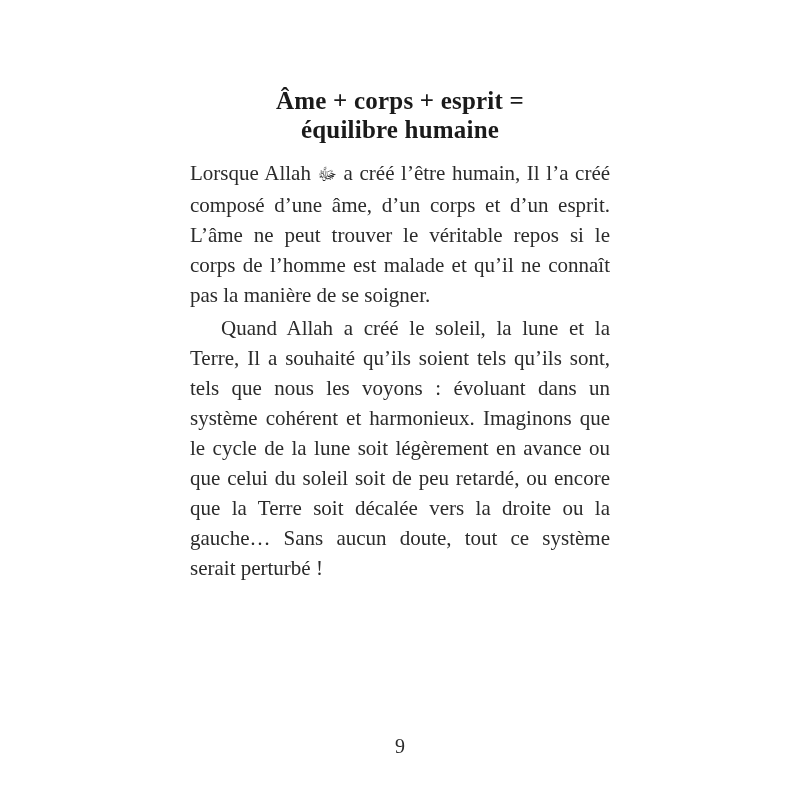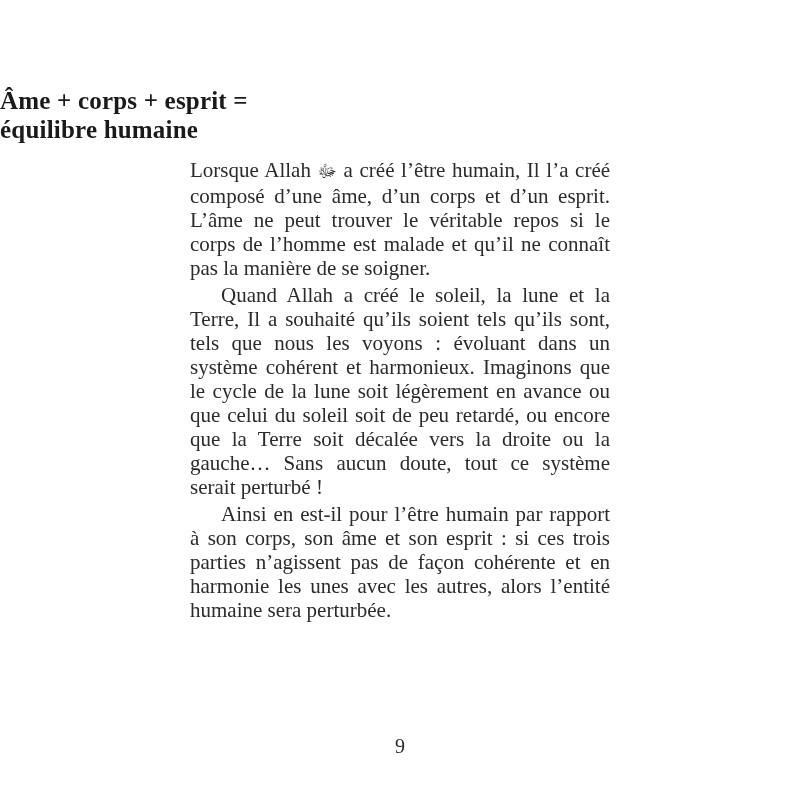--- a/index.html
+++ b/index.html
@@ -10,33 +10,33 @@
   .book-page {
     position: relative;
     width: 800px;
     height: 800px;
     background: #ffffff;
     overflow: hidden;
     font-family: "Liberation Serif", "DejaVu Serif", serif;
   }
   .heading {
     padding-top: 86px;
-    text-align: left;
+    text-align: center;
     color: #1a1a1a;
     font-weight: bold;
     font-size: 25px;
     line-height: 29px;
     letter-spacing: 0.2px;
   }
   .text-block {
     margin: 14px 0 0 190px;
     width: 420px;
     color: #2b2b2b;
     font-size: 21px;
-    line-height: 24px;
+    line-height: 30px;
   }
   .text-block p {
     margin: 0 0 3px 0;
     text-align: justify;
     text-justify: inter-word;
   }
   .text-block p.indented {
     text-indent: 31px;
   }
   .honorific {
@@ -61,18 +61,17 @@
   <div class="heading">
     <div>Âme + corps + esprit =</div>
     <div>équilibre humaine</div>
   </div>
 
   <div class="text-block">
     <p><span>Lorsque Allah</span> <span class="honorific">ﷻ</span> <span>a créé l’être humain, Il l’a créé composé d’une âme, d’un corps et d’un esprit. L’âme ne peut trouver le véritable repos si le corps de l’homme est malade et qu’il ne connaît pas la manière de se soigner.</span></p>
 
     <p class="indented">Quand Allah a créé le soleil, la lune et la Terre, Il a souhaité qu’ils soient tels qu’ils sont, tels que nous les voyons : évoluant dans un système cohérent et harmonieux. Imaginons que le cycle de la lune soit légèrement en avance ou que celui du soleil soit de peu retardé, ou encore que la Terre soit décalée vers la droite ou la gauche… Sans aucun doute, tout ce système serait perturbé !</p>
 
-    <p class="indented">Ainsi en est-il pour l’être humain par rapport à son corps, son âme et son esprit : si ces trois parties n’agissent pas de façon cohérente et en harmonie les unes avec les autres, alors l’entité humaine sera perturbée.</p>
   </div>
 
   <div class="page-number">9</div>
 
 </div>
 
 </body></html>

